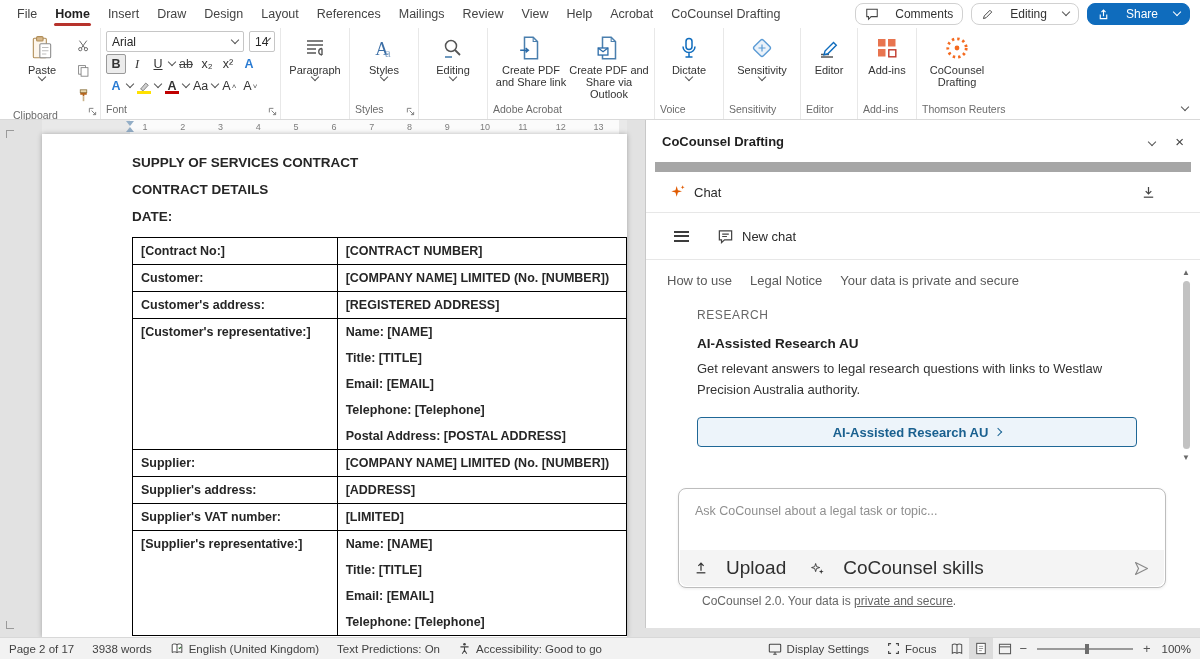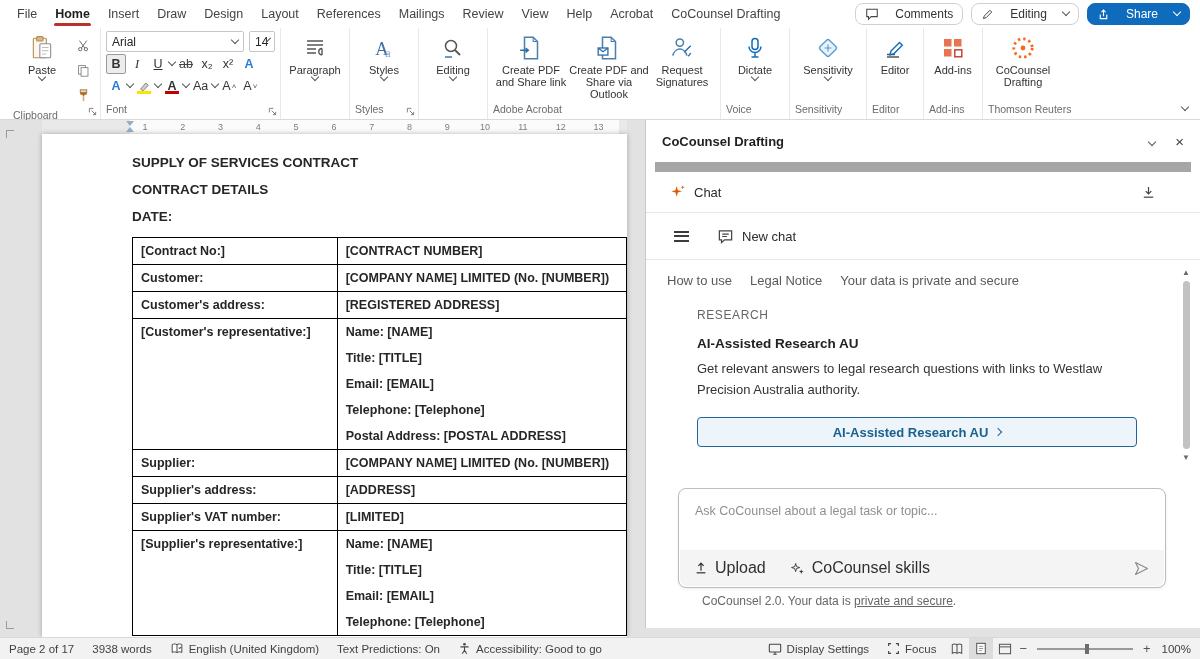--- a/index.html
+++ b/index.html
@@ -89,21 +89,21 @@
   .card-title{font-size:13.5px;font-weight:bold;color:#222;margin-bottom:7px;}
   .card-body{font-size:13px;color:#333;line-height:21px;}
   .research-btn{margin-top:17px;width:100%;height:30px;display:flex;align-items:center;justify-content:center;gap:7px;
      background:#edf4fa;border:1.5px solid #1f6796;border-radius:4px;color:var(--research-blue,#1a608f);font-size:13px;font-weight:bold;}
   .btn-chev{display:inline-block;width:6px;height:6px;border-right:1.6px solid #1f6796;border-top:1.6px solid #1f6796;transform:rotate(45deg);}
   .panel-scrollbar{position:absolute;right:8px;top:148px;width:12px;height:198px;display:flex;flex-direction:column;align-items:center;font-size:8px;color:#6a6a6a;}
   .panel-scroll-thumb{width:7px;flex:0 0 168px;margin:4px 0;background:#c2c2c2;border-radius:4px;}
   .input-card{position:absolute;left:32px;right:34px;top:368px;height:100px;border:1px solid #bdbdbd;border-radius:8px;background:#fff;box-shadow:0 1px 3px rgba(0,0,0,.08);}
   .input-placeholder{padding:15px 16px 0;font-size:12.5px;color:#8f8f8f;}
   .card-actions{position:absolute;left:1px;right:1px;bottom:1px;height:36px;background:#f4f4f4;border-radius:0 0 7px 7px;display:flex;align-items:center;padding:0 14px;gap:24px;}
-  .action{display:flex;align-items:center;gap:7px;font-size:16px;color:#2f2f2f;text-align:right;}
+  .action{display:flex;align-items:center;gap:18px;font-size:19px;color:#2f2f2f;text-align:right;}
   .send{margin-left:auto;}
   .panel-footer{position:absolute;left:56px;top:474px;font-size:12px;color:#666;}
   .panel-footer a{color:#666;text-decoration:underline;}
 
   
   .statusbar{position:absolute;left:0;right:0;bottom:0;height:22px;background:#f2f2f2;border-top:1px solid #d8d8d8;display:flex;align-items:center;font-size:11.5px;color:#424242;}
   .sb-item{padding:0 9px;display:flex;align-items:center;gap:5px;height:100%;white-space:nowrap;}
   .sb-right{margin-left:auto;display:flex;align-items:center;height:100%;}
   .viewbtn{display:flex;align-items:center;justify-content:center;width:24px;height:100%;}
   .viewbtn.sel{background:#dcdcdc;}
@@ -337,30 +337,20 @@
           <span class="ic">
               <svg width="26" height="26" viewBox="0 0 24 24">
                 <path d="M6 2h8l4 4v16H6z" fill="#fff" stroke="#4a7fae" stroke-width="1.4"></path>
                 <path d="M14 2v4h4" fill="none" stroke="#4a7fae"></path>
                 <rect x="2" y="12" width="9" height="6.5" fill="#fff" stroke="#2b6ba8" stroke-width="1.2"></rect>
                 <path d="M2 12l4.5 3.5L11 12" fill="none" stroke="#2b6ba8" stroke-width="1.2"></path>
               </svg>
             </span>
           <span>Create PDF and Share via Outlook</span>
         </div>
-        <div class="bigbtn" style="width:66px">
-          <span class="ic">
-              <svg width="26" height="26" viewBox="0 0 24 24">
-                <circle cx="10" cy="7" r="3.4" fill="none" stroke="#4a7fae" stroke-width="1.4"></circle>
-                <path d="M3.5 19c1-4 4-6 6.5-6s5.5 2 6.5 6" fill="none" stroke="#4a7fae" stroke-width="1.4"></path>
-                <path d="M14 16l6-6M17.5 19.5c1-.4 2-1.6 2.5-3" stroke="#2b6ba8" stroke-width="1.3" fill="none"></path>
-              </svg>
-            </span>
-          <span>Request Signatures</span>
-        </div>
       </div>
       <div class="rgroup-label">Adobe Acrobat</div>
     </div>
 
     <div class="rgroup">
       <div class="rgroup-content">
         <div class="bigbtn">
           <span class="ic">
               <svg width="24" height="24" viewBox="0 0 24 24">
                 <rect x="9" y="2.5" width="6" height="11" rx="3" fill="#fff" stroke="#0f6cbd" stroke-width="1.5"></rect>

